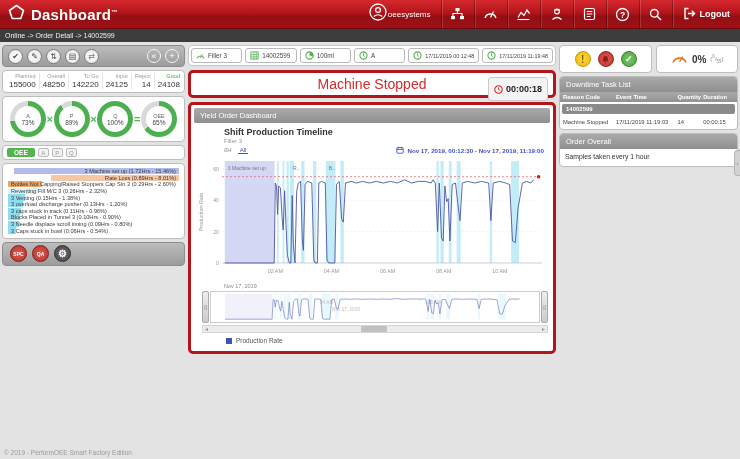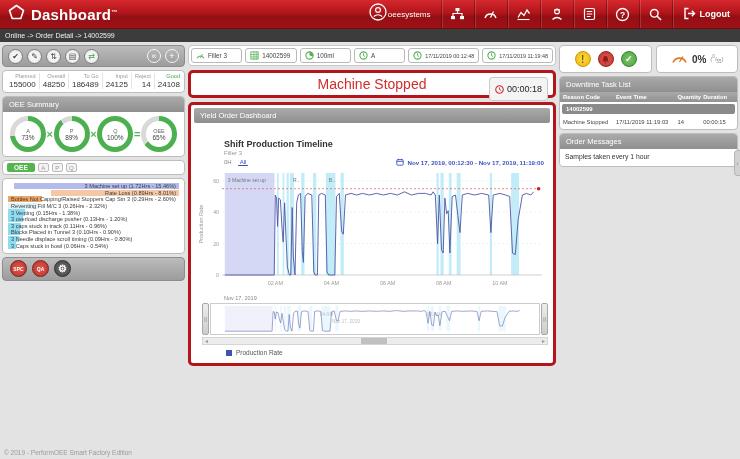--- a/index.html
+++ b/index.html
@@ -93,27 +93,27 @@
   .chip { flex:1; display:flex; align-items:center; gap:3px; border:1px solid #b9b9b9;
     border-radius:3px; padding:0 4px; font-size:6.3px; color:#444; white-space:nowrap; cursor:pointer; }
   .chip.sm { font-size:5.4px; }
 
   
   .alert { position:relative; border:3px solid #b3151a; border-radius:5px; background:#fff;
     height:28px; display:flex; align-items:center; justify-content:center; }
   .alert-title { color:#d22c2c; font-size:14px; font-weight:500; }
   .timer { position:absolute; right:5px; top:4px; display:flex; align-items:center; gap:3px;
     background:#f4f4f4; border:1px solid #c9c9c9; border-radius:3px; padding:2px 5px; }
-  .timer-txt { font-size:9px; font-weight:normal; color:#222; }
+  .timer-txt { font-size:9px; font-weight:bold; color:#222; }
 
   
   .dash { border:3px solid #b3151a; border-radius:5px; background:#fff; padding:3px; }
   .dash-h { background:linear-gradient(180deg,#aaaaaa,#8f8f8f); color:#fff; font-size:7.5px;
     padding:3px 6px; border-radius:2px; }
-  .chart-wrap { padding:4px 2px 2px 2px;margin-top:12px; }
+  .chart-wrap { padding:4px 2px 2px 2px; }
   .c-title { font-size:9px; font-weight:bold; color:#333; margin-left:28px; }
   .c-sub { font-size:6px; color:#999; margin-left:28px; margin-top:1px; }
   .c-controls { display:flex; justify-content:space-between; align-items:center; margin:2px 4px 0 26px; }
   .zoom-btns { font-size:6px; color:#888; display:flex; gap:4px; }
   .zoom-btns .zb { cursor:pointer; padding:0 2px; }
   .zoom-btns .zb.active { color:#3d52c4; border-bottom:1px solid #3d52c4; }
   .rng { display:flex; align-items:center; gap:3px; font-size:6.2px; font-weight:bold; color:#3d52c4; cursor:pointer; }
   .date-lab { font-size:5.5px; color:#888; margin-left:28px; }
   .navrow { display:flex; align-items:stretch; margin:2px 0 0 6px; gap:1px; }
   .nav-h { width:7px; background:linear-gradient(180deg,#eee,#ccc); border:1px solid #a8a8a8;
@@ -273,41 +273,38 @@
             <div class="qty-col">
               <div class="qty-lab">Planned</div>
               <div class="qty-val">155000</div>
             </div>
             <div class="qty-col">
               <div class="qty-lab">Overall</div>
               <div class="qty-val">48250</div>
             </div>
             <div class="qty-col">
               <div class="qty-lab">To Go</div>
-              <div class="qty-val">186489</div>
+              <div class="qty-val">142220</div>
             </div>
             <div class="qty-col">
               <div class="qty-lab">Input</div>
               <div class="qty-val">24125</div>
             </div>
             <div class="qty-col">
               <div class="qty-lab">Reject</div>
               <div class="qty-val">14</div>
             </div>
             <div class="qty-col">
               <div class="qty-lab good">Good</div>
               <div class="qty-val">24108</div>
             </div>
           </div>
       </div>
 
       <div class="panel">
-        <div class="panel-h">
-            <span>OEE Summary</span>
-          </div>
         <div class="oee-body" id="gauges">
             <div class="donut" style="background: conic-gradient(rgb(76, 175, 80) 0deg, rgb(76, 175, 80) 73%, rgb(217, 217, 217) 0deg);">
               <div class="donut-in">
                 <div class="donut-lab">A</div>
                 <div class="donut-val">73%</div>
               </div>
             </div>
             <span class="op">×</span>
             <div class="donut" style="background: conic-gradient(rgb(76, 175, 80) 0deg, rgb(76, 175, 80) 89%, rgb(217, 217, 217) 0deg);">
               <div class="donut-in">
@@ -589,21 +586,21 @@
               <span class="c0">Machine Stopped</span>
               <span class="c1">17/11/2019 11:19:03</span>
               <span class="c2">14</span>
               <span class="c3">00:00:15</span>
             </div>
           </div>
       </div>
 
       <div class="panel">
         <div class="panel-h">
-            <span>Order Messages</span>
+            <span>Order Overall</span>
           </div>
         <div class="om-body">Samples taken every 1 hour</div>
       </div>
     </aside>
   </div>
 
   <div class="collapse-tab">‹</div>
 
   <footer class="footer">© 2019 - PerformOEE Smart Factory Edition</footer>
 </div>

